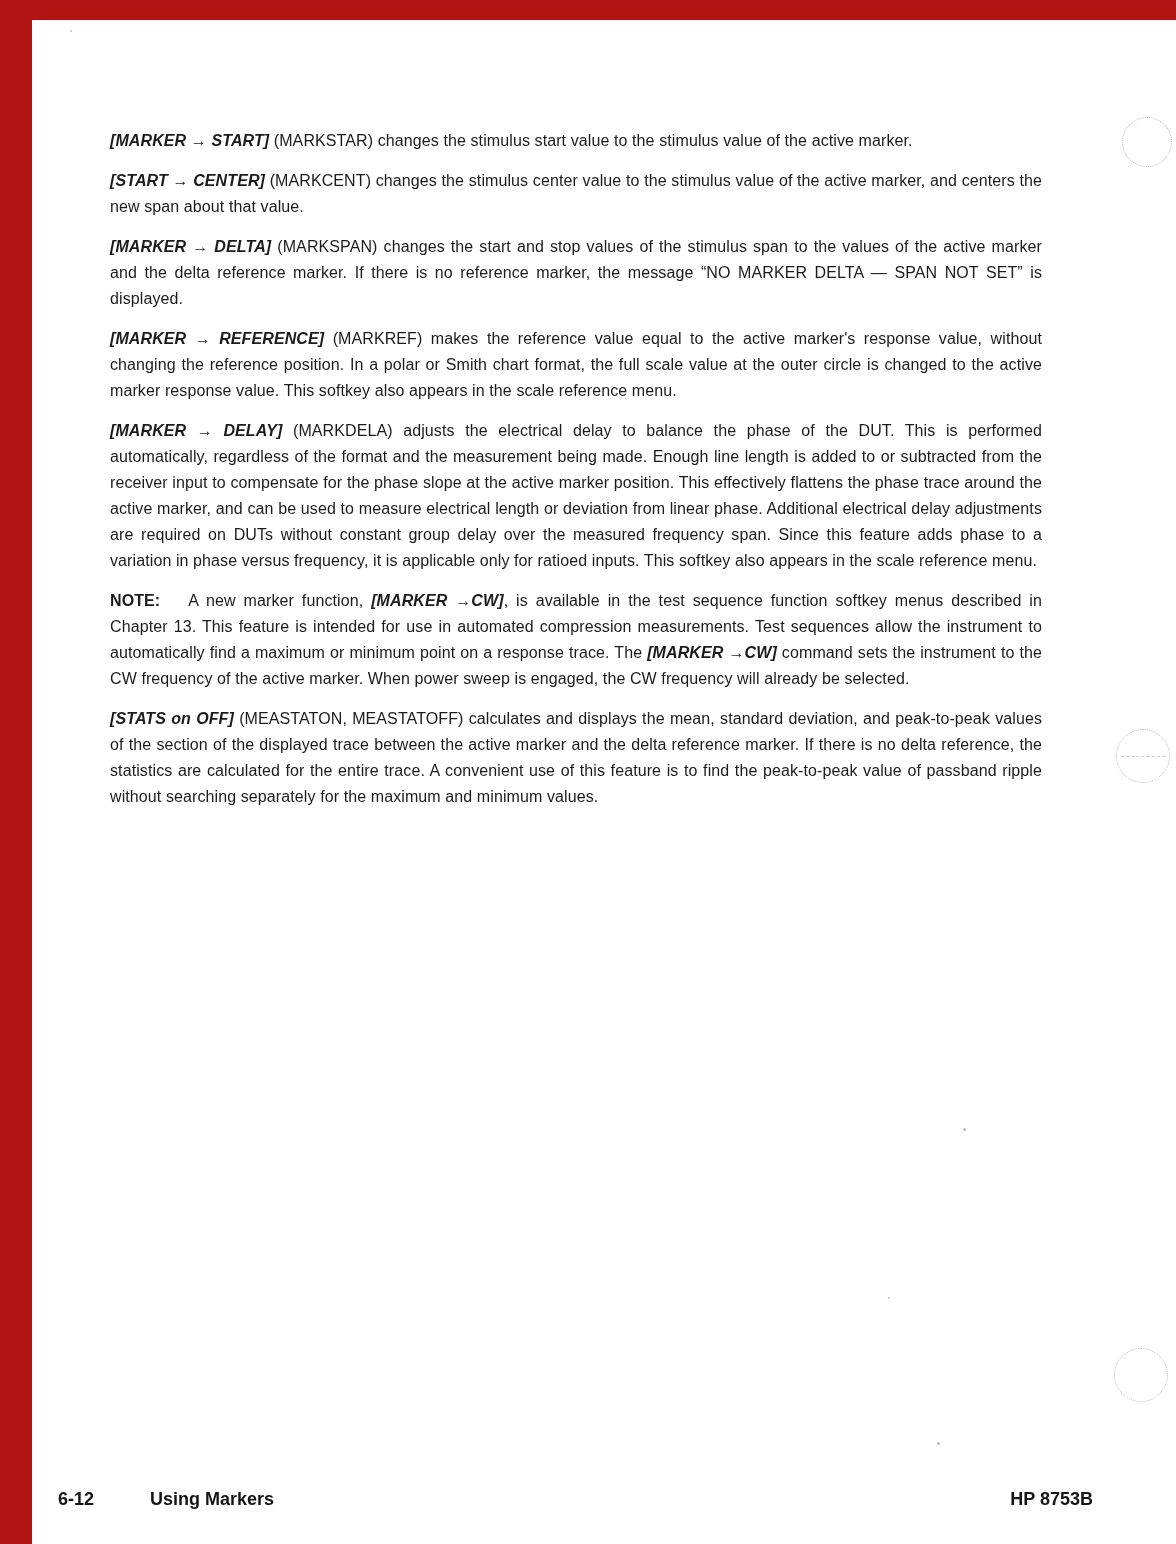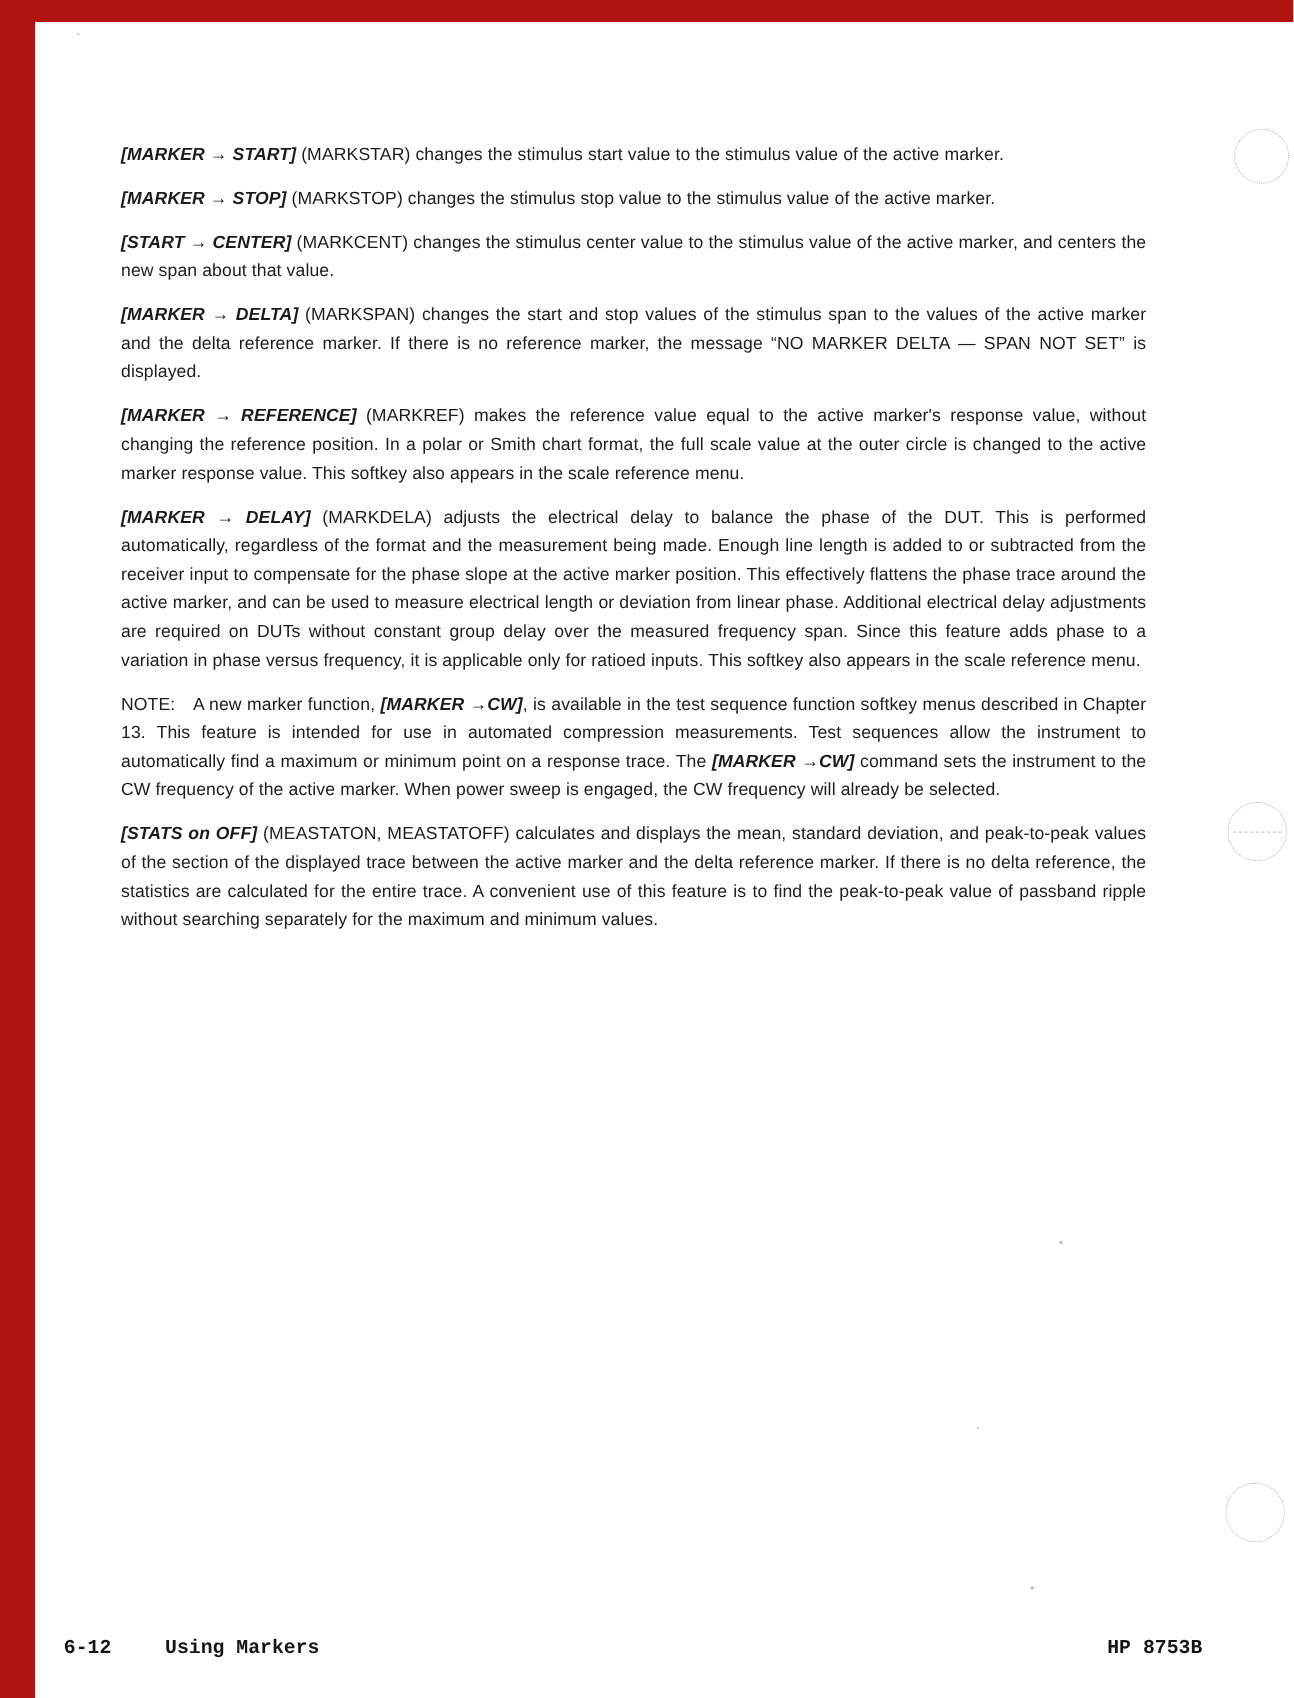--- a/index.html
+++ b/index.html
@@ -64,32 +64,32 @@
     line-height: 26px;
     letter-spacing: 0.1px;
     text-align: justify;
     color: var(--ink, #1b1b1b);
   }
   .para span.softkey {
     font-weight: 700;
     font-style: italic;
   }
   .para span.bold {
-    font-weight: 400;
-    margin-right: 16px;
+    font-weight: 700;
+    margin-right: 28px;
   }
 
   
   .footer {
     position: absolute;
     left: 0;
     top: 1489px;
     width: 1176px;
     height: 26px;
-    font-family: Liberation Mono, monospace;
+    font-family: Liberation Sans, sans-serif;
     font-weight: 700;
     font-size: 18px;
     color: #151515;
   }
   .f-page    { position: absolute; left: 58px; }
   .f-section { position: absolute; left: 150px; }
   .f-doc     { position: absolute; right: 83px; }
 </style>
 </head>
 <body>
@@ -103,21 +103,20 @@
 
 <div class="speck speck-1"></div>
 <div class="speck speck-2"></div>
 <div class="speck speck-3"></div>
 <div class="speck speck-4"></div>
 <div class="speck speck-5"></div>
 
 <main class="content">
   <div id="paragraphs">
       <p class="para"><span class="softkey">[MARKER → START]</span><span class="normal"> (MARKSTAR) changes the stimulus start value to the stimulus value of the active marker.</span></p>
-      <p class="para"><span class="softkey">[MARKER → STOP]</span><span class="normal"> (MARKSTOP) changes the stimulus stop value to the stimulus value of the active marker.</span></p>
       <p class="para"><span class="softkey">[START → CENTER]</span><span class="normal"> (MARKCENT) changes the stimulus center value to the stimulus value of the active marker, and centers the new span about that value.</span></p>
       <p class="para"><span class="softkey">[MARKER → DELTA]</span><span class="normal"> (MARKSPAN) changes the start and stop values of the stimulus span to the values of the active marker and the delta reference marker. If there is no reference marker, the message “NO MARKER DELTA — SPAN NOT SET” is displayed.</span></p>
       <p class="para"><span class="softkey">[MARKER → REFERENCE]</span><span class="normal"> (MARKREF) makes the reference value equal to the active marker's response value, without changing the reference position. In a polar or Smith chart format, the full scale value at the outer circle is changed to the active marker response value. This softkey also appears in the scale reference menu.</span></p>
       <p class="para"><span class="softkey">[MARKER → DELAY]</span><span class="normal"> (MARKDELA) adjusts the electrical delay to balance the phase of the DUT. This is performed automatically, regardless of the format and the measurement being made. Enough line length is added to or subtracted from the receiver input to compensate for the phase slope at the active marker position. This effectively flattens the phase trace around the active marker, and can be used to measure electrical length or deviation from linear phase. Additional electrical delay adjustments are required on DUTs without constant group delay over the measured frequency span. Since this feature adds phase to a variation in phase versus frequency, it is applicable only for ratioed inputs. This softkey also appears in the scale reference menu.</span></p>
       <p class="para"><span class="bold">NOTE:</span><span class="normal">A new marker function, </span><span class="softkey">[MARKER →CW]</span><span class="normal">, is available in the test sequence function softkey menus described in Chapter 13. This feature is intended for use in automated compression measurements. Test sequences allow the instrument to automatically find a maximum or minimum point on a response trace. The </span><span class="softkey">[MARKER →CW]</span><span class="normal"> command sets the instrument to the CW frequency of the active marker. When power sweep is engaged, the CW frequency will already be selected.</span></p>
       <p class="para"><span class="softkey">[STATS on OFF]</span><span class="normal"> (MEASTATON, MEASTATOFF) calculates and displays the mean, standard deviation, and peak-to-peak values of the section of the displayed trace between the active marker and the delta reference marker. If there is no delta reference, the statistics are calculated for the entire trace. A convenient use of this feature is to find the peak-to-peak value of passband ripple without searching separately for the maximum and minimum values.</span></p>
     </div>
 </main>
 
 <footer class="footer">

